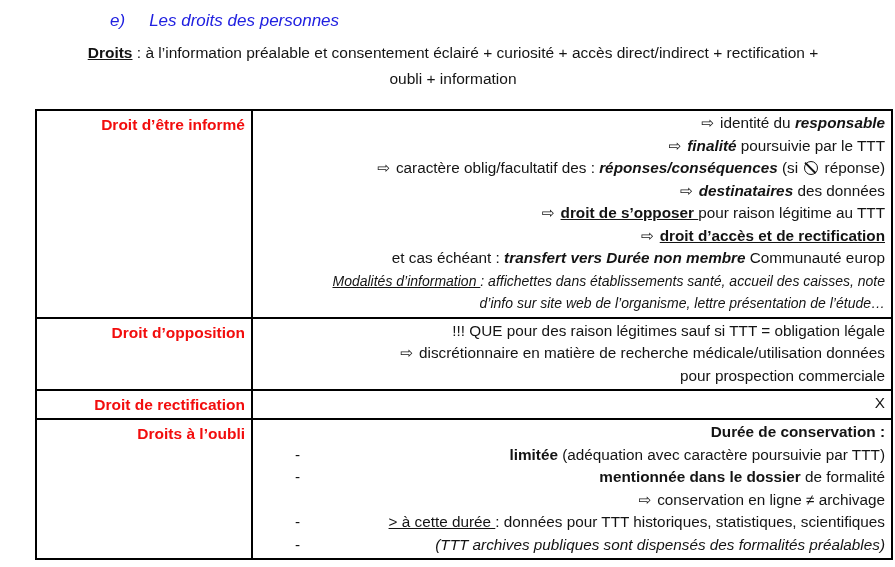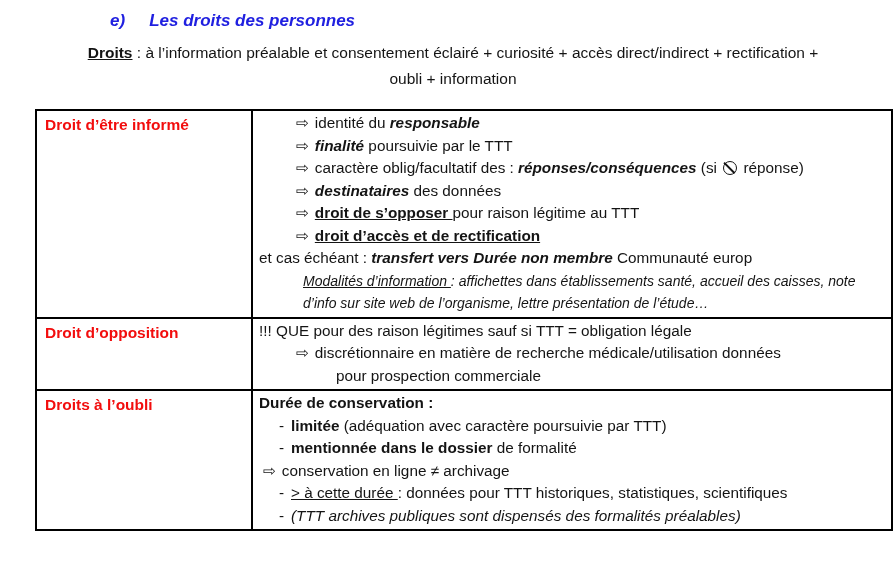--- a/index.html
+++ b/index.html
@@ -13,21 +13,21 @@
     width:895px;height:567px;overflow:hidden;
     font-family:"Liberation Sans", sans-serif;
     color:var(--ink);
     -webkit-font-smoothing:antialiased;
   }
   .page{position:relative;width:895px;height:567px;}
 
   .title-row{
     margin:11px 0 0 110px;
     color:var(--blue);
-    font-weight:bold;font-style:italic;
+    font-weight:normal;font-style:italic;
     font-size:17px;line-height:20px;
   }
   .sec-label{margin-right:24px;}
 
   .intro{
     margin:9px 0 0 13px;
     font-size:15.5px;line-height:26px;
     width:880px;
     text-align:center;
   }
@@ -35,33 +35,34 @@
 
   table.rights{
     margin:17px 0 0 35px;
     width:858px;
     border-collapse:collapse;
     table-layout:fixed;
   }
   table.rights td{
     border:2px solid var(--border);
     vertical-align:top;
+    text-align:right;
   }
   td.label{
     width:200px;
     color:var(--red);
     font-weight:bold;
     font-size:15.5px;
     padding:3px 6px 3px 8px;
     line-height:21px;
   }
   td.content{
     font-size:15.3px;
     line-height:22.5px;
-    padding:1px 6px 2px 6px;
+    padding:1px 6px 2px 22px;
   }
   .line{position:relative;}
   .line.none{padding-left:0;}
   .line.arrow{padding-left:37px;}
   .line.arrow-sm{padding-left:4px;}
   .line.deep{padding-left:77px;}
   .line.dash{padding-left:32px;}
   .dash-marker{position:absolute;left:20px;top:0;}
   .arrow-glyph{margin-right:6px;}
   .b{font-weight:bold;}
@@ -112,20 +113,26 @@
         </tr>
         <tr>
           <td class="label">Droit d’opposition</td>
           <td class="content">
             <div class="line none"><span class="">!!! QUE pour des raison légitimes sauf si TTT = obligation légale</span></div>
             <div class="line arrow"><span class="arrow-glyph">⇨</span><span class="">discrétionnaire en matière de recherche médicale/utilisation données</span></div>
             <div class="line deep"><span class="">pour prospection commerciale</span></div>
           </td>
         </tr>
         <tr>
+          <td class="label">Droit de rectification</td>
+          <td class="content">
+            <div class="line none"><span class="">X</span></div>
+          </td>
+        </tr>
+        <tr>
           <td class="label">Droits à l’oubli</td>
           <td class="content">
             <div class="line none"><span class="b">Durée de conservation :</span></div>
             <div class="line dash"><span class="dash-marker">-</span><span class="b">limitée</span><span class=""> (adéquation avec caractère poursuivie par TTT)</span></div>
             <div class="line dash"><span class="dash-marker">-</span><span class="b">mentionnée dans le dossier</span><span class=""> de formalité</span></div>
             <div class="line arrow-sm"><span class="arrow-glyph">⇨</span><span class="">conservation en ligne ≠ archivage</span></div>
             <div class="line dash"><span class="dash-marker">-</span><span class="u">&gt; à cette durée </span><span class="">: données pour TTT historiques, statistiques, scientifiques</span></div>
             <div class="line dash"><span class="dash-marker">-</span><span class="i">(TTT archives publiques sont dispensés des formalités préalables)</span></div>
           </td>
         </tr>

